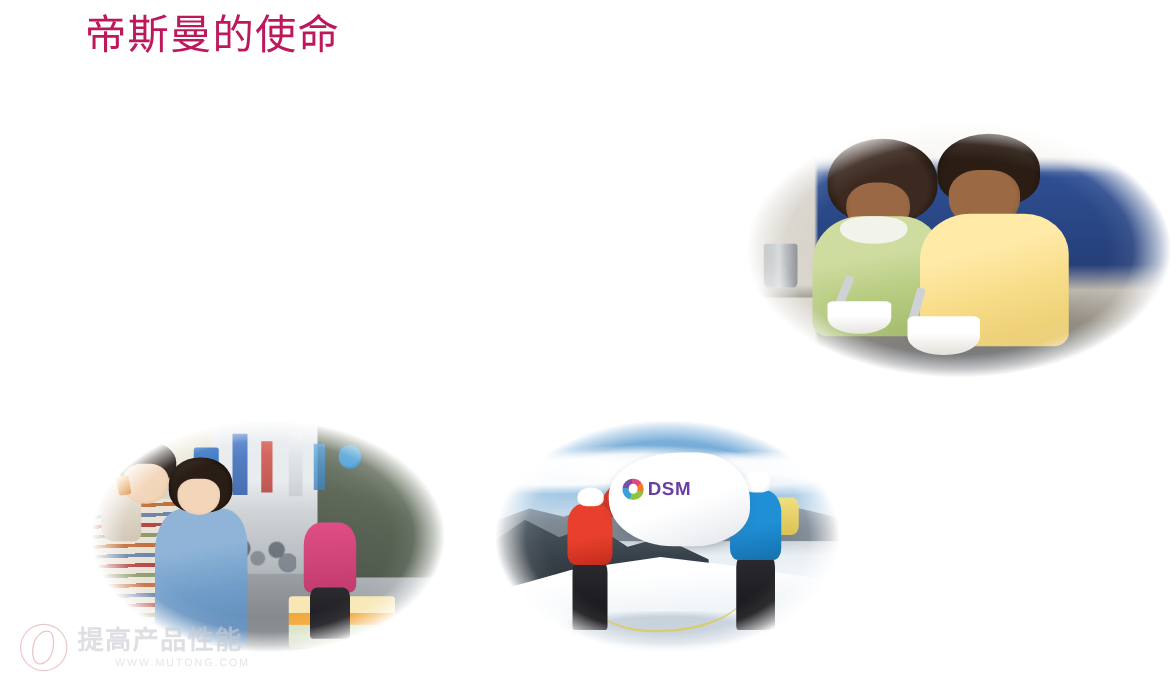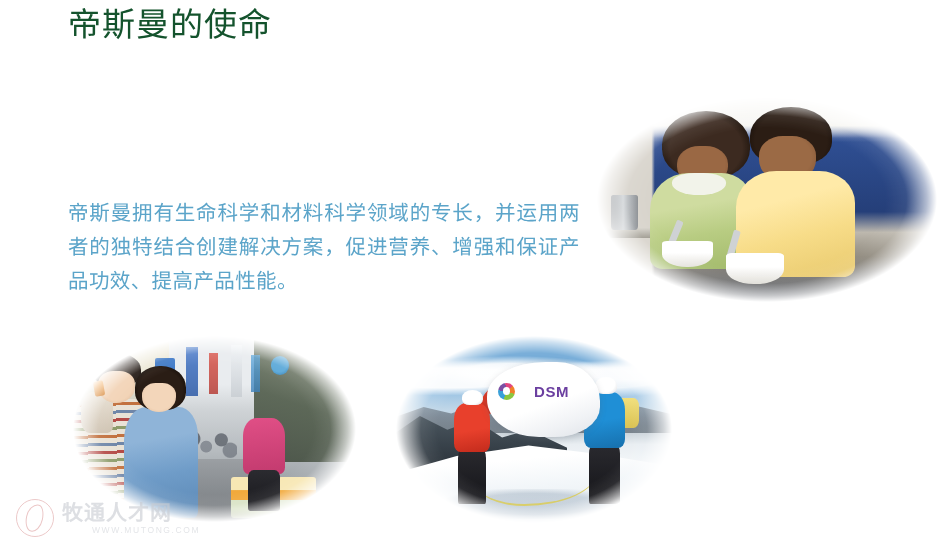--- a/index.html
+++ b/index.html
@@ -20,25 +20,25 @@
     position: absolute;
     inset: 0;
     background: #ffffff;
   }
 
   
   .slide-title {
     position: absolute;
     left: 68px;
     top: 6px;
-    font-family: Liberation Mono, monospace;
+    font-family: Liberation Sans, sans-serif;
     font-size: 33px;
     line-height: 44px;
     letter-spacing: 1px;
-    color: #14532d;
+    color: #be185d;
     white-space: nowrap;
     text-align: right;
   }
   .para {
     font-size: 20.5px;
     line-height: 34px;
     letter-spacing: 0.4px;
     text-align: justify;
   }
   .para-1 {
@@ -314,21 +314,21 @@
     background: radial-gradient(ellipse at 50% 50%, rgba(150,168,186,.45) 0 50%, rgba(150,168,186,0) 78%);
   }
   #photo-climbers .flag {
     position: absolute; left: 33%; top: 14%; width: 41%; height: 40%;
     background: linear-gradient(160deg, #ffffff 0 55%, #f0f2f5 78%, #dfe3e8 100%);
     border-radius: 52% 38% 40% 46% / 46% 52% 40% 50%;
     box-shadow: 0 2px 6px rgba(90,100,110,.25);
   }
   #photo-climbers .dsm-logo {
     position: absolute; left: 37%; top: 25%; display: flex;
-    align-items: center; gap: 19px; justify-content: flex-end;
+    align-items: center; gap: 3px; justify-content: flex-end;
   }
   #photo-climbers .dsm-mark {
     width: 17px; height: 17px; border-radius: 50%;
     background:
       conic-gradient(from 200deg,
         #3aa0d8 0 22%, #7a4fa3 22% 42%, #e2467f 42% 58%, #f07f2a 58% 74%, #8cc63f 74% 100%);
     position: relative;
   }
   #photo-climbers .dsm-mark::after {
     content: ""; position: absolute; left: 28%; top: 26%;
@@ -433,21 +433,20 @@
   }
 </style>
 </head>
 <body>
 
 <div class="slide">
 
   <div class="slide-title">帝斯曼的使命</div>
 
 
-  <div class="para para-2">帝斯曼拥有生命科学和材料科学领域的专长，并运用两者的独特结合创建解决方案，促进营养、增强和保证产品功效、提高产品性能。</div>
 
   <div class="photo" id="photo-children">
     <div class="inner">
       <div class="counter"></div>
       <div class="pot"></div>
       <div class="girl-hair"></div>
       <div class="girl-face"></div>
       <div class="girl-shirt"></div>
       <div class="girl-collar"></div>
       <div class="girl-jeans"></div>
@@ -511,18 +510,18 @@
       </div>
     </div>
   </div>
 
   <div class="watermark">
     <div class="wm-logo">
       <div class="ring"></div>
       <div class="swirl"></div>
     </div>
     <div class="wm-text">
-      <span class="wm-name">牧通人才网</span>
+      <span class="wm-name">提高产品性能</span>
       <span class="wm-url">WWW.MUTONG.COM</span>
     </div>
   </div>
 
 </div>
 
 </body></html>

